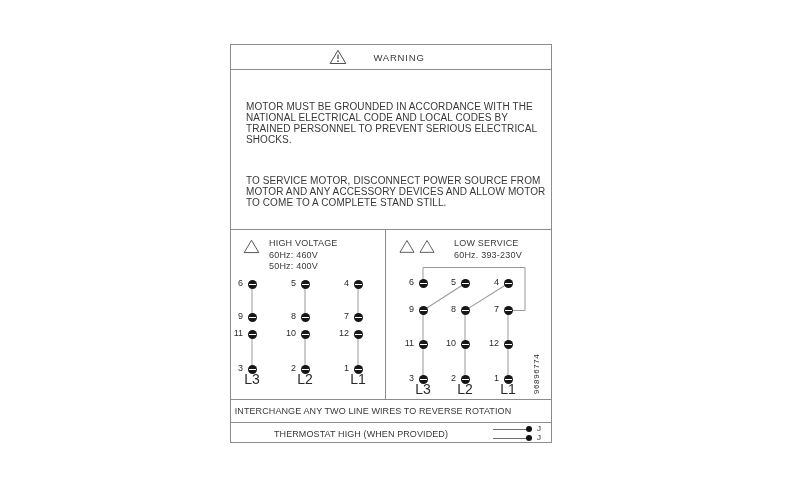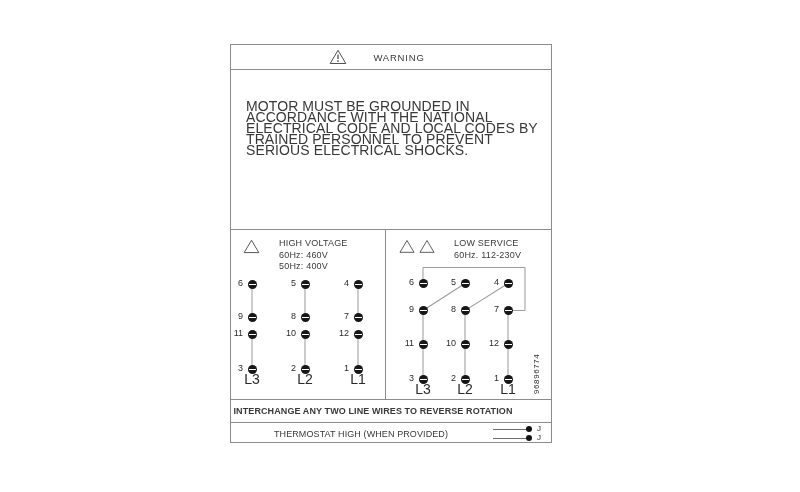--- a/index.html
+++ b/index.html
@@ -10,30 +10,30 @@
     border:1px solid #8c8c8c; background:#fff; color:#333; }
 
   
   .header-row { height:25px; border-bottom:1px solid #8c8c8c; display:flex;
     align-items:center; justify-content:center; gap:26px; transform:none; }
   .header-inner { display:flex; align-items:center; gap:26px; transform:translateX(-14px); }
   .warning-title { font-size:9.5px; letter-spacing:0.8px; color:#3a3a3a; }
 
   
   .text-area { height:160px; border-bottom:1px solid #8c8c8c; padding:31px 7px 0 15px; }
-  .text-area p { margin:0; font-size:14px; line-height:11px; letter-spacing:0.1px;
+  .text-area p { margin:0; font-size:10px; line-height:11px; letter-spacing:0.1px;
     color:#383838; width:302px; }
   .text-area p + p { margin-top:30px; }
 
   
   .diagram-row { height:170px; border-bottom:1px solid #8c8c8c; display:flex; }
   .hv-cell { width:155px; border-right:1px solid #8c8c8c; position:relative; }
   .lv-cell { flex:1; position:relative; }
   .sec-head { position:absolute; top:8px; display:flex; align-items:flex-start; }
-  .hv-cell .sec-head { left:12px; gap:19px;justify-content:center; }
+  .hv-cell .sec-head { left:12px; gap:9px;justify-content:center; }
   .lv-cell .sec-head { left:13px; gap:5px; }
   .sec-head .tri-group { display:flex; gap:4px; padding-top:1px; }
   .sec-title { font-size:9px; line-height:11.5px; color:#3a3a3a; letter-spacing:0.2px; }
   .lv-cell .sec-title { margin-left:14px; }
   .sec-title .t { white-space:nowrap; }
 
   .grid { position:absolute; left:0; top:0; right:0; bottom:0; }
   .dot { position:absolute; width:9px; height:9px; border-radius:50%; z-index:2; }
   .dot::after { content:""; position:absolute; left:1px; right:1px; top:4px; height:1px;
     background:#fff; }
@@ -44,21 +44,21 @@
   .wire { position:absolute; height:1px; z-index:1; transform-origin:0 0.5px; }
 
   .part-no { position:absolute; left:146px; top:106px; height:58px; writing-mode:vertical-rl;
     transform:rotate(180deg); font-size:8px; letter-spacing:0.6px; color:#2a2a2a;
     display:flex; align-items:center; }
 
   
   .interchange-row { height:23px; border-bottom:1px solid #8c8c8c; display:flex;
     align-items:center; justify-content:center; }
   .interchange-row span { font-size:9px; color:#383838; letter-spacing:0.1px;
-    transform:translateX(-18px);font-weight:bold; }
+    transform:translateX(-18px); }
   .thermostat-row { height:21px; display:flex; align-items:center; justify-content:center;
     position:relative; }
   .thermostat-row .note { font-size:9px; color:#383838; letter-spacing:0.1px;
     transform:translateX(-30px); }
   .leads { position:absolute; right:10px; top:3px; display:flex; flex-direction:column; gap:3px; }
   .lead { display:flex; align-items:center; height:6px; }
   .lead .lead-line { width:34px; height:1px; background:#6e6e6e; }
   .lead .lead-dot { width:6px; height:6px; border-radius:50%; background:#111; margin-left:-1px; }
   .lead .lead-label { font-size:8px; color:#2a2a2a; margin-left:5px; line-height:6px; }
 
@@ -77,20 +77,21 @@
           <path d="M10 6.2 L10 11.2" stroke="#4a4a4a" stroke-width="1.4"></path>
           <circle cx="10" cy="13.6" r="1" fill="#4a4a4a"></circle>
         </svg>
       </span>
       <span class="warning-title">WARNING</span>
     </div>
   </div>
 
   <div class="text-area">
     <p>MOTOR MUST BE GROUNDED IN ACCORDANCE WITH THE NATIONAL ELECTRICAL CODE AND LOCAL CODES BY TRAINED PERSONNEL TO PREVENT SERIOUS ELECTRICAL SHOCKS.</p>
+    <p>TO SERVICE MOTOR, DISCONNECT POWER SOURCE FROM MOTOR AND ANY ACCESSORY DEVICES AND ALLOW MOTOR TO COME TO A COMPLETE STAND STILL.</p>
   </div>
 
   <div class="diagram-row">
 
     <div class="hv-cell">
       <div class="sec-head">
         <span class="tri-group">
           <svg class="tri" width="17" height="15" viewBox="0 0 20 18">
             <path d="M10 1.5 L18.8 16.3 H1.2 Z" fill="none" stroke="#4a4a4a" stroke-width="1.1" stroke-linejoin="round"></path>
           </svg>
@@ -143,21 +144,21 @@
         <span class="tri-group">
           <svg class="tri" width="16" height="15" viewBox="0 0 20 18">
             <path d="M10 1.5 L18.8 16.3 H1.2 Z" fill="none" stroke="#4a4a4a" stroke-width="1.1" stroke-linejoin="round"></path>
           </svg>
           <svg class="tri" width="16" height="15" viewBox="0 0 20 18">
             <path d="M10 1.5 L18.8 16.3 H1.2 Z" fill="none" stroke="#4a4a4a" stroke-width="1.1" stroke-linejoin="round"></path>
           </svg>
         </span>
         <span class="sec-title">
           <span class="t">LOW SERVICE</span><br>
-          <span class="t">60Hz. 112-230V</span>
+          <span class="t">60Hz. 393-230V</span>
         </span>
       </div>
       <div class="grid" id="lv-grid">
           <div class="wire" style="left: 37px; top: 80px; width: 69px; background: rgb(154, 154, 154); transform: rotate(1.5708rad);"></div>
           <div class="wire" style="left: 79px; top: 80px; width: 69px; background: rgb(154, 154, 154); transform: rotate(1.5708rad);"></div>
           <div class="wire" style="left: 122px; top: 80px; width: 69px; background: rgb(154, 154, 154); transform: rotate(1.5708rad);"></div>
           <div class="wire" style="left: 79px; top: 53px; width: 49.93px; background: rgb(154, 154, 154); transform: rotate(2.57026rad);"></div>
           <div class="wire" style="left: 122px; top: 53px; width: 50.774px; background: rgb(154, 154, 154); transform: rotate(2.58091rad);"></div>
           <div class="wire" style="left: 37px; top: 53px; width: 16px; background: rgb(154, 154, 154); transform: rotate(-1.5708rad);"></div>
           <div class="wire" style="left: 37px; top: 37px; width: 102px; background: rgb(154, 154, 154); transform: rotate(0rad);"></div>

